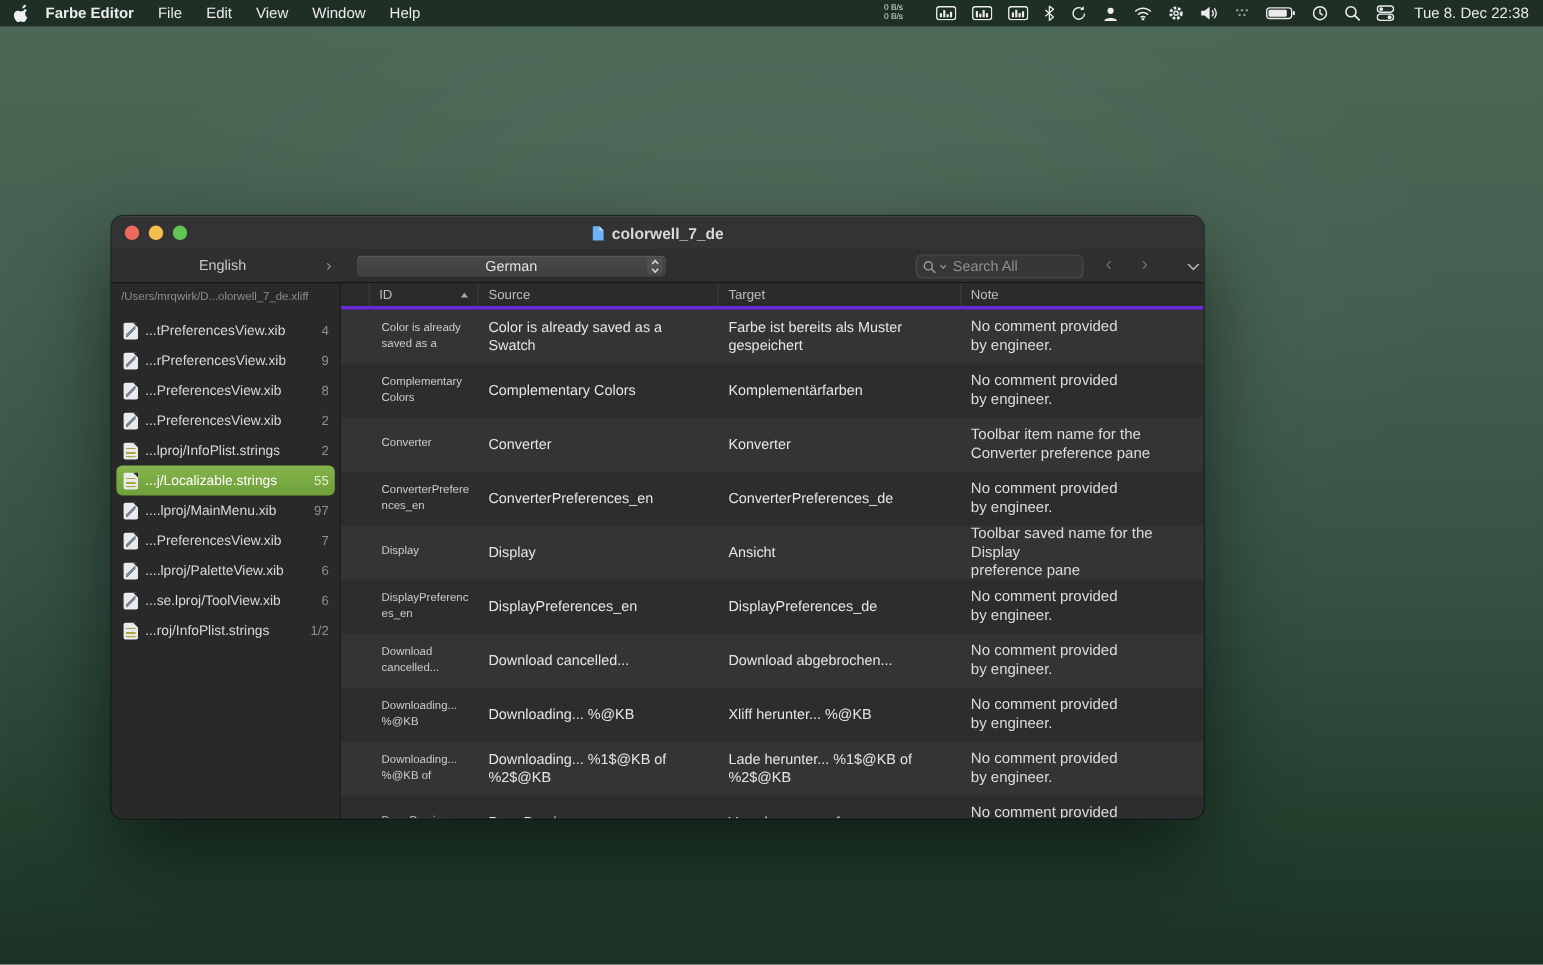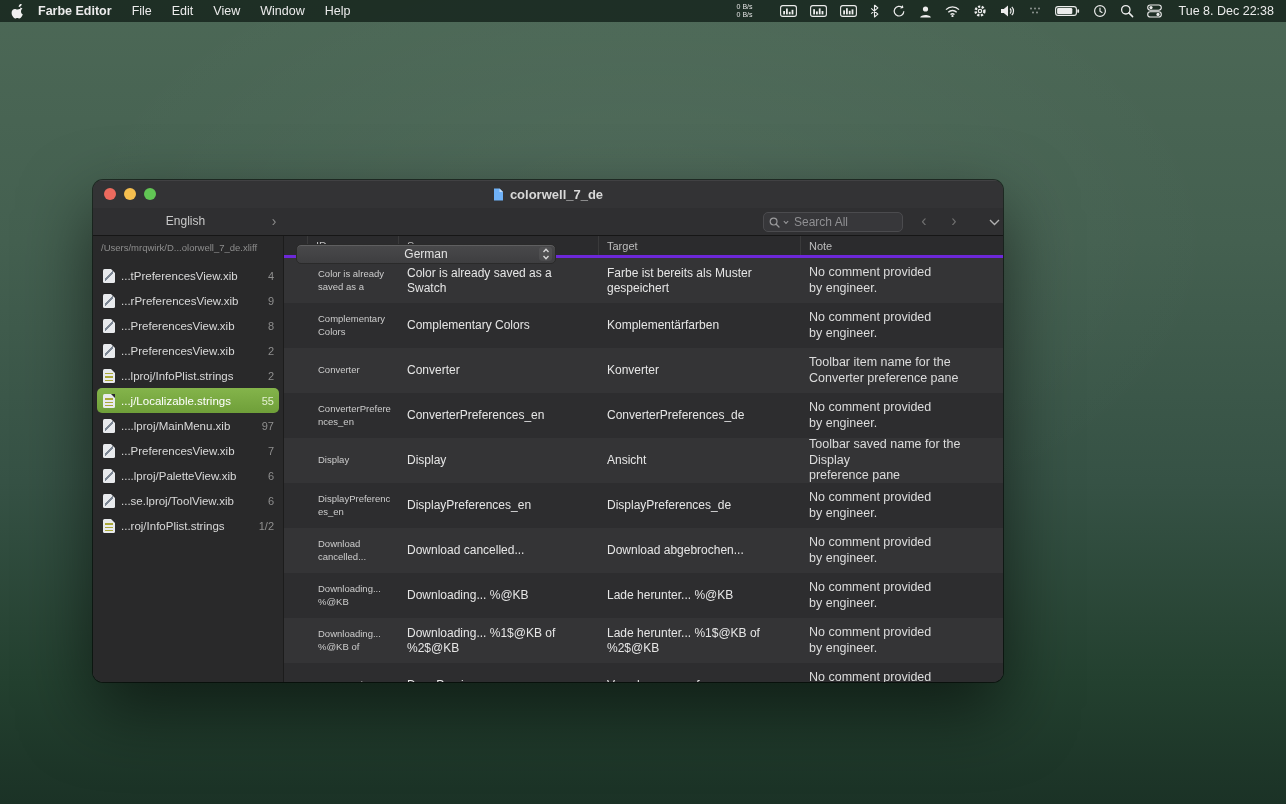--- a/index.html
+++ b/index.html
@@ -46,21 +46,21 @@
   .title-text { font-size:13px; font-weight:600; color:#d8d8d8; }
 
   .toolbar { position:relative; height:28px; background:#2f2f31; border-bottom:1px solid #161616; }
   .lang-left { position:absolute; left:0; top:0; width:185px; height:28px; line-height:27px; text-align:center; color:#c9c9c9; font-size:12px; }
   .chev-src { position:absolute; left:174px; top:0; width:14px; height:28px; line-height:26px; color:#8d8d8d; font-size:14px; text-align:center; cursor:default; }
   .popup {
     position:absolute; left:203px; top:4px; width:260px; height:20px;
     background:linear-gradient(#49494b,#3e3e40); border:1px solid #2a2a2a; border-radius:5px;
     box-shadow:inset 0 1px 0 rgba(255,255,255,0.12);
     display:flex; align-items:center; justify-content:center;
-    color:#e2e2e2; font-size:12px;margin-top:32px;
+    color:#e2e2e2; font-size:12px;
   }
   .stepper { position:absolute; right:3px; top:2px; width:13px; height:14px; display:flex; align-items:center; justify-content:center; background:rgba(255,255,255,0.06); border-radius:3px; }
   .search {
     position:absolute; left:670px; top:4px; width:140px; height:20px;
     background:#37373a; border:1px solid #4b4b4e; border-radius:5px;
     display:flex; align-items:center; padding:0 5px; gap:3px;
   }
   .search-ph { color:#8f8f92; font-size:12px; margin-left:2px; }
   .nav-btn { position:absolute; top:0; height:28px; line-height:26px; width:22px; text-align:center; color:#6f6f6f; font-size:16px; }
   .nav-prev { left:820px; } .nav-next { left:850px; }
@@ -439,21 +439,21 @@
               <div class="td td-source">Download cancelled...</div>
               <div class="td td-target">Download abgebrochen...</div>
               <div class="td td-note">No comment provided
 by engineer.</div>
             </div>
 
             <div class="trow">
               <div class="td td-gutter"></div>
               <div class="td td-id">Downloading... %@KB</div>
               <div class="td td-source">Downloading... %@KB</div>
-              <div class="td td-target">Lade herunter... %@KB</div>
+              <div class="td td-target">Xliff herunter... %@KB</div>
               <div class="td td-note">No comment provided
 by engineer.</div>
             </div>
 
             <div class="trow">
               <div class="td td-gutter"></div>
               <div class="td td-id">Downloading... %@KB of</div>
               <div class="td td-source">Downloading... %1$@KB of %2$@KB</div>
               <div class="td td-target">Lade herunter... %1$@KB of %2$@KB</div>
               <div class="td td-note">No comment provided

